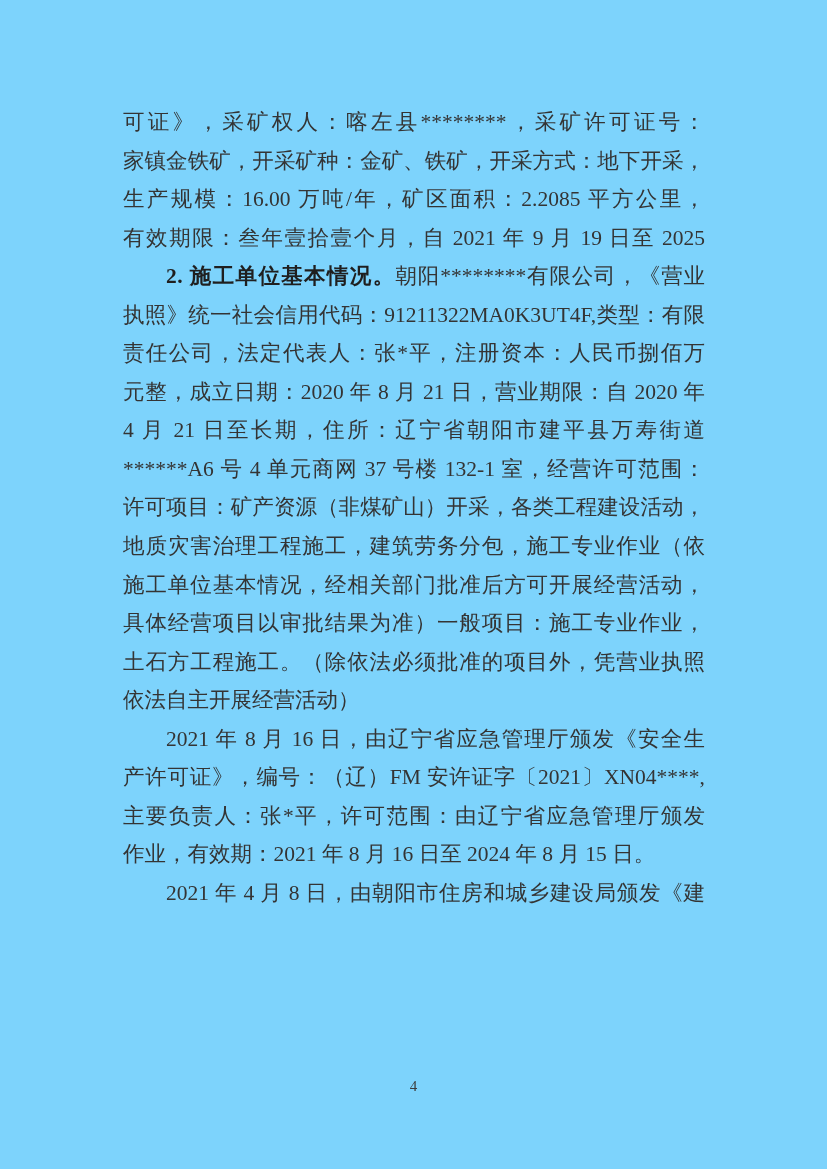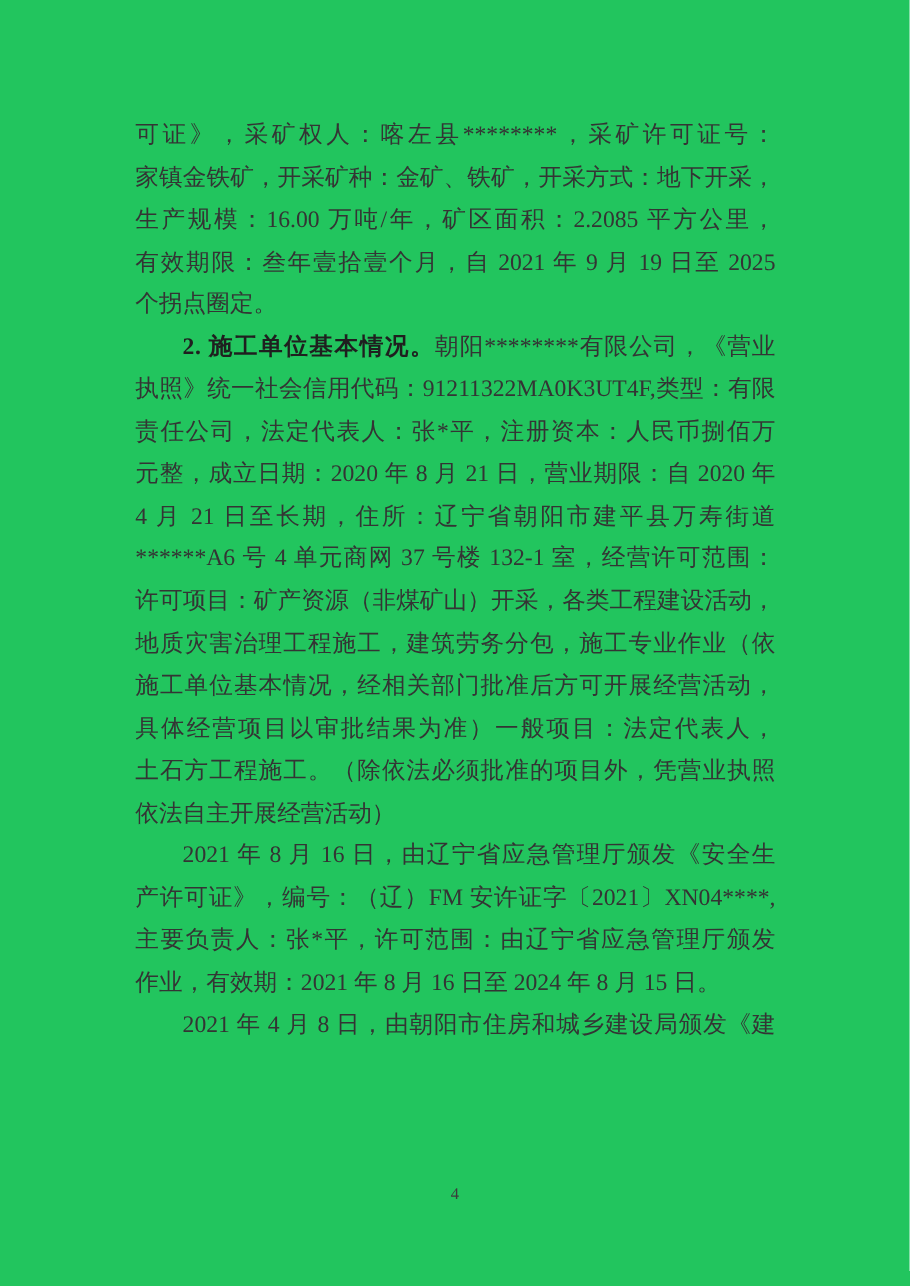--- a/index.html
+++ b/index.html
@@ -4,21 +4,21 @@
 <style>
   html, body {
     margin: 0;
     padding: 0;
     background: #ffffff;
   }
   .page {
     position: relative;
     width: 827px;
     height: 1169px;
-    background: #22c55e;
+    background: #7dd3fc;
     overflow: hidden;
     font-family: "Liberation Serif", "DejaVu Serif", serif;
   }
   .doc-body {
     position: absolute;
     left: 123px;
     top: 103px;
     width: 582px;
   }
   .line {
@@ -57,31 +57,30 @@
 </style>
 </head>
 <body>
 
 <div class="page">
   <div class="doc-body">
       <div class="line just">可证》，采矿权人：喀左县********，采矿许可证号：</div>
       <div class="line just">家镇金铁矿，开采矿种：金矿、铁矿，开采方式：地下开采，</div>
       <div class="line just">生产规模：16.00 万吨/年，矿区面积：2.2085 平方公里，</div>
       <div class="line just">有效期限：叁年壹拾壹个月，自 2021 年 9 月 19 日至 2025</div>
-      <div class="line">个拐点圈定。</div>
       <div class="line just ind"><b>2. 施工单位基本情况。</b>朝阳********有限公司，《营业</div>
       <div class="line just">执照》统一社会信用代码：91211322MA0K3UT4F,类型：有限</div>
       <div class="line just">责任公司，法定代表人：张*平，注册资本：人民币捌佰万</div>
       <div class="line just">元整，成立日期：2020 年 8 月 21 日，营业期限：自 2020 年</div>
       <div class="line just">4 月 21 日至长期，住所：辽宁省朝阳市建平县万寿街道</div>
       <div class="line just">******A6 号 4 单元商网 37 号楼 132-1 室，经营许可范围：</div>
       <div class="line just">许可项目：矿产资源（非煤矿山）开采，各类工程建设活动，</div>
       <div class="line just">地质灾害治理工程施工，建筑劳务分包，施工专业作业（依</div>
       <div class="line just">施工单位基本情况，经相关部门批准后方可开展经营活动，</div>
-      <div class="line just">具体经营项目以审批结果为准）一般项目：法定代表人，</div>
+      <div class="line just">具体经营项目以审批结果为准）一般项目：施工专业作业，</div>
       <div class="line just">土石方工程施工。（除依法必须批准的项目外，凭营业执照</div>
       <div class="line">依法自主开展经营活动）</div>
       <div class="line just ind">2021 年 8 月 16 日，由辽宁省应急管理厅颁发《安全生</div>
       <div class="line just">产许可证》，编号：（辽）FM 安许证字〔2021〕XN04****,</div>
       <div class="line just">主要负责人：张*平，许可范围：由辽宁省应急管理厅颁发</div>
       <div class="line">作业，有效期：2021 年 8 月 16 日至 2024 年 8 月 15 日。</div>
       <div class="line just ind">2021 年 4 月 8 日，由朝阳市住房和城乡建设局颁发《建</div>
     </div>
   <div class="page-number">4</div>
 </div>

